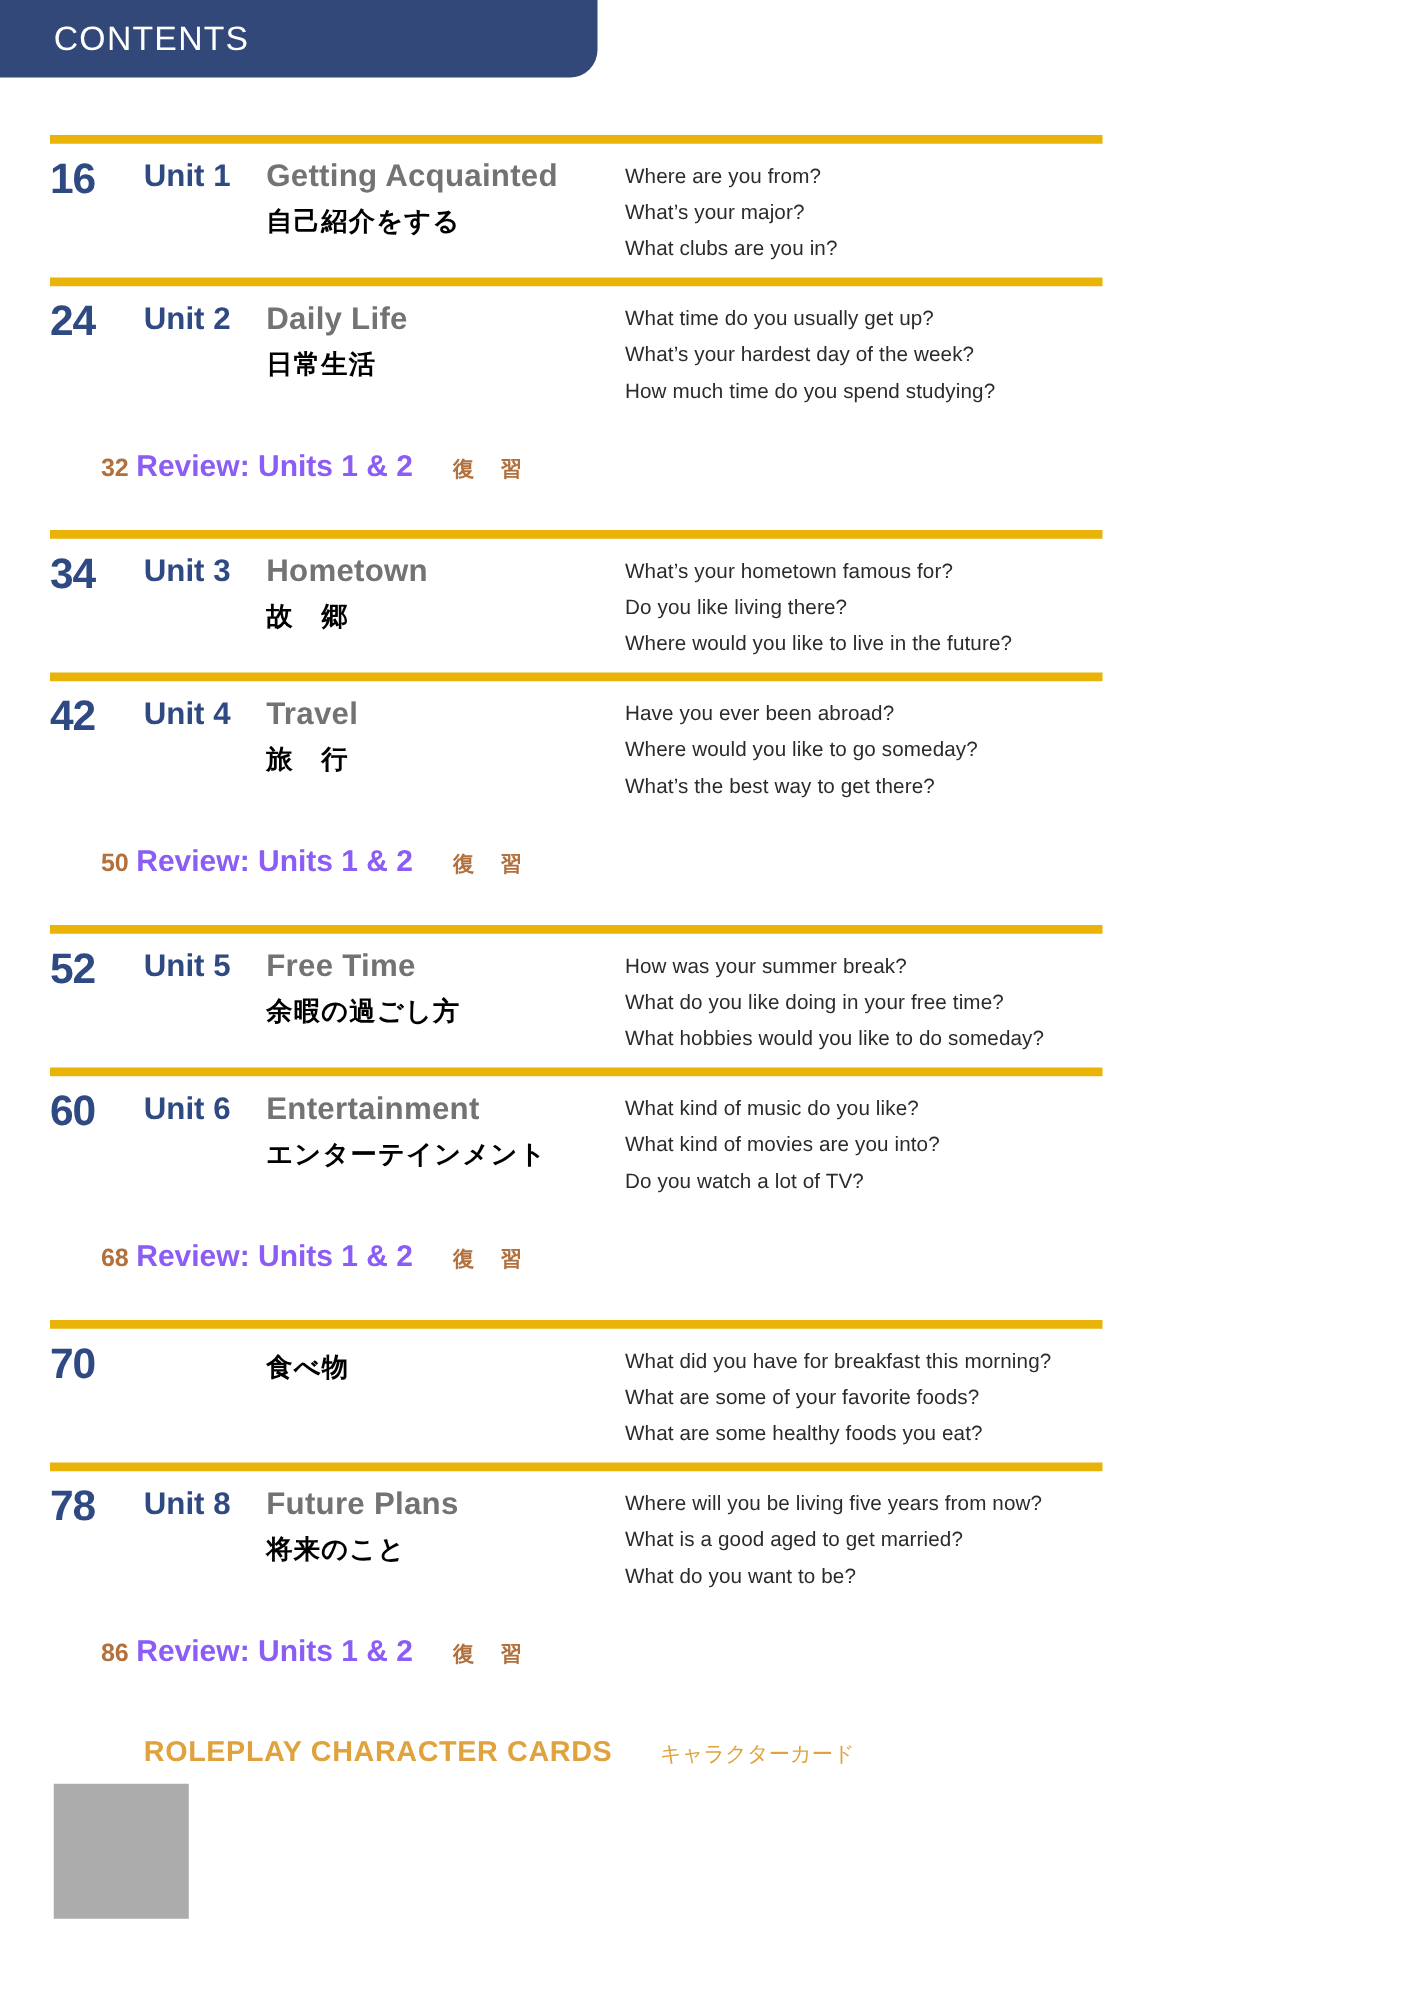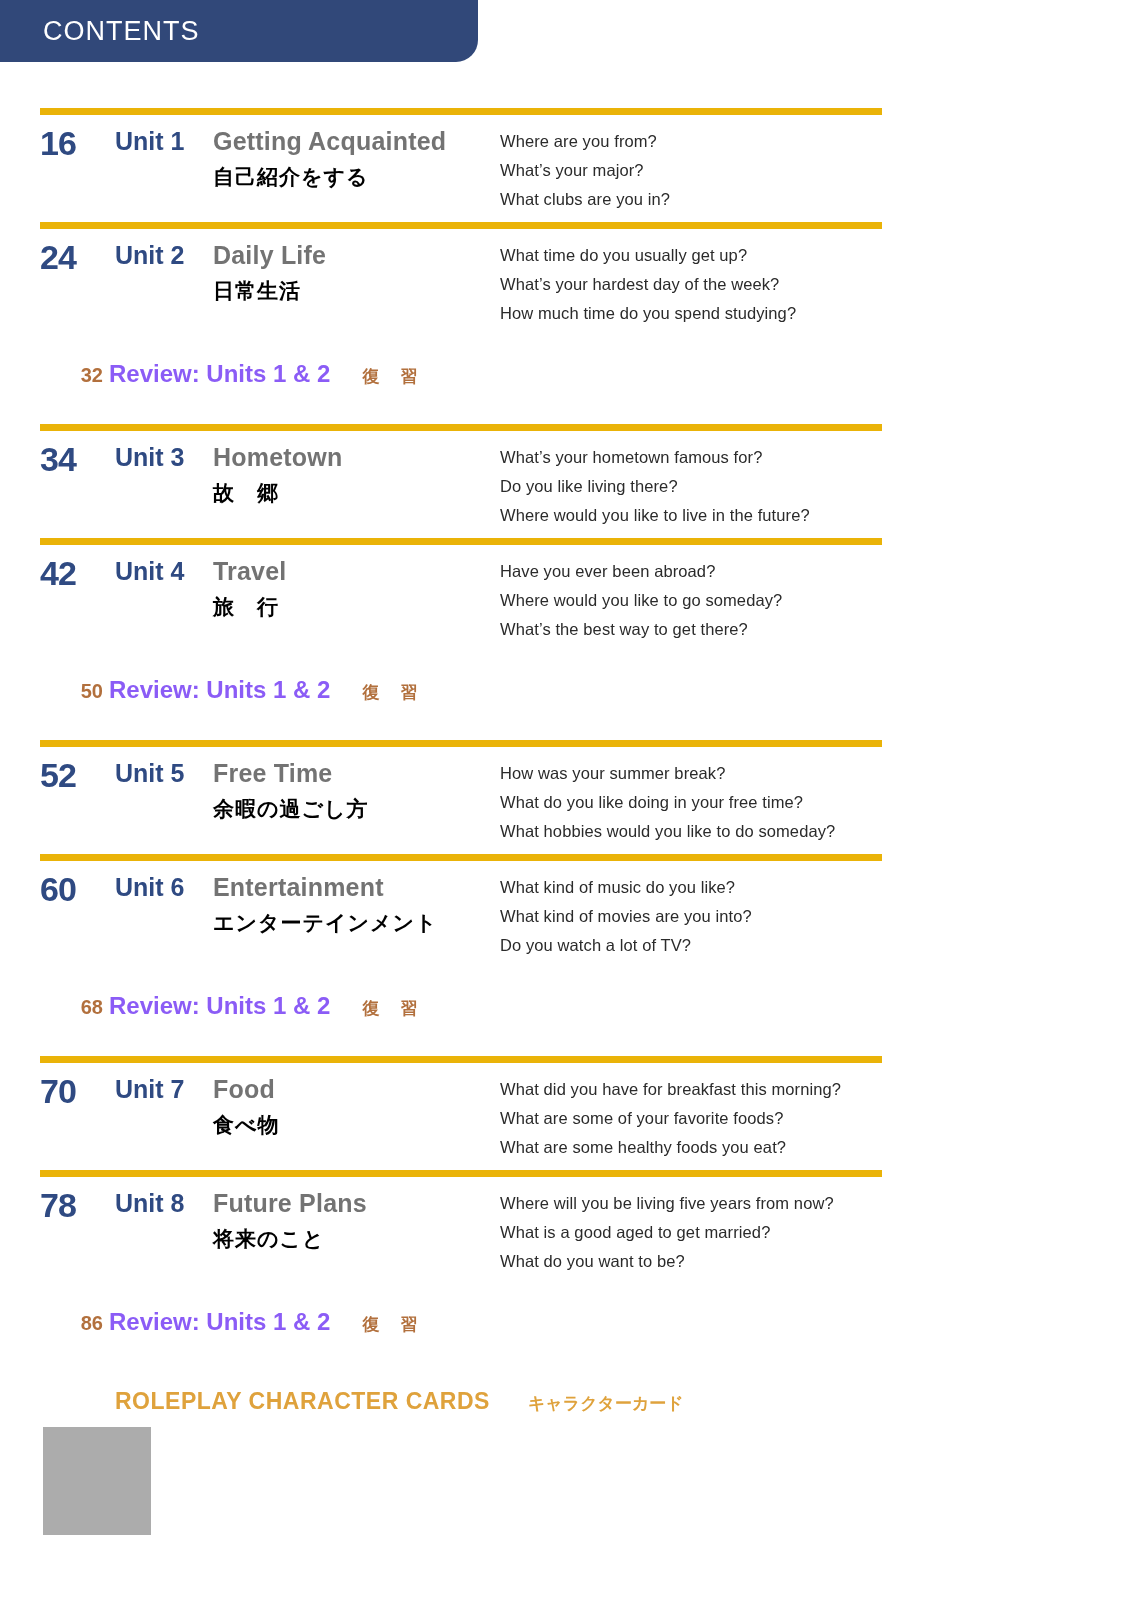--- a/index.html
+++ b/index.html
@@ -110,21 +110,21 @@
   }
   .roleplay-label {
     color: #dfa23c;
     font-weight: bold;
     font-size: 23px;
     letter-spacing: 0.5px;
   }
   .roleplay-ja {
     margin-left: 38px;
     color: #dfa23c;
-    font-weight: bold;
+    font-weight: normal;
     font-size: 17px;
   }
   
   .gray-square {
     position: absolute;
     left: 43px;
     top: 1427px;
     width: 108px;
     height: 108px;
     background: #acacac;
@@ -251,24 +251,20 @@
 
     <div class="review">
       <span class="review-page">68</span>
       <span class="review-label">Review: Units 1 &amp; 2</span>
       <span class="review-ja">復　習</span>
     </div>
 
     <section class="unit">
       <div class="page-num">70</div>
       <div class="titles">
-        <div class="title-line">
-          <span class="unit-label">Unit 7</span>
-          <span class="unit-title">Food</span>
-        </div>
         <div class="unit-ja">食べ物</div>
       </div>
       <div class="questions">
         <div class="q">What did you have for breakfast this morning?</div>
         <div class="q">What are some of your favorite foods?</div>
         <div class="q">What are some healthy foods you eat?</div>
       </div>
     </section>
 
     <section class="unit">

